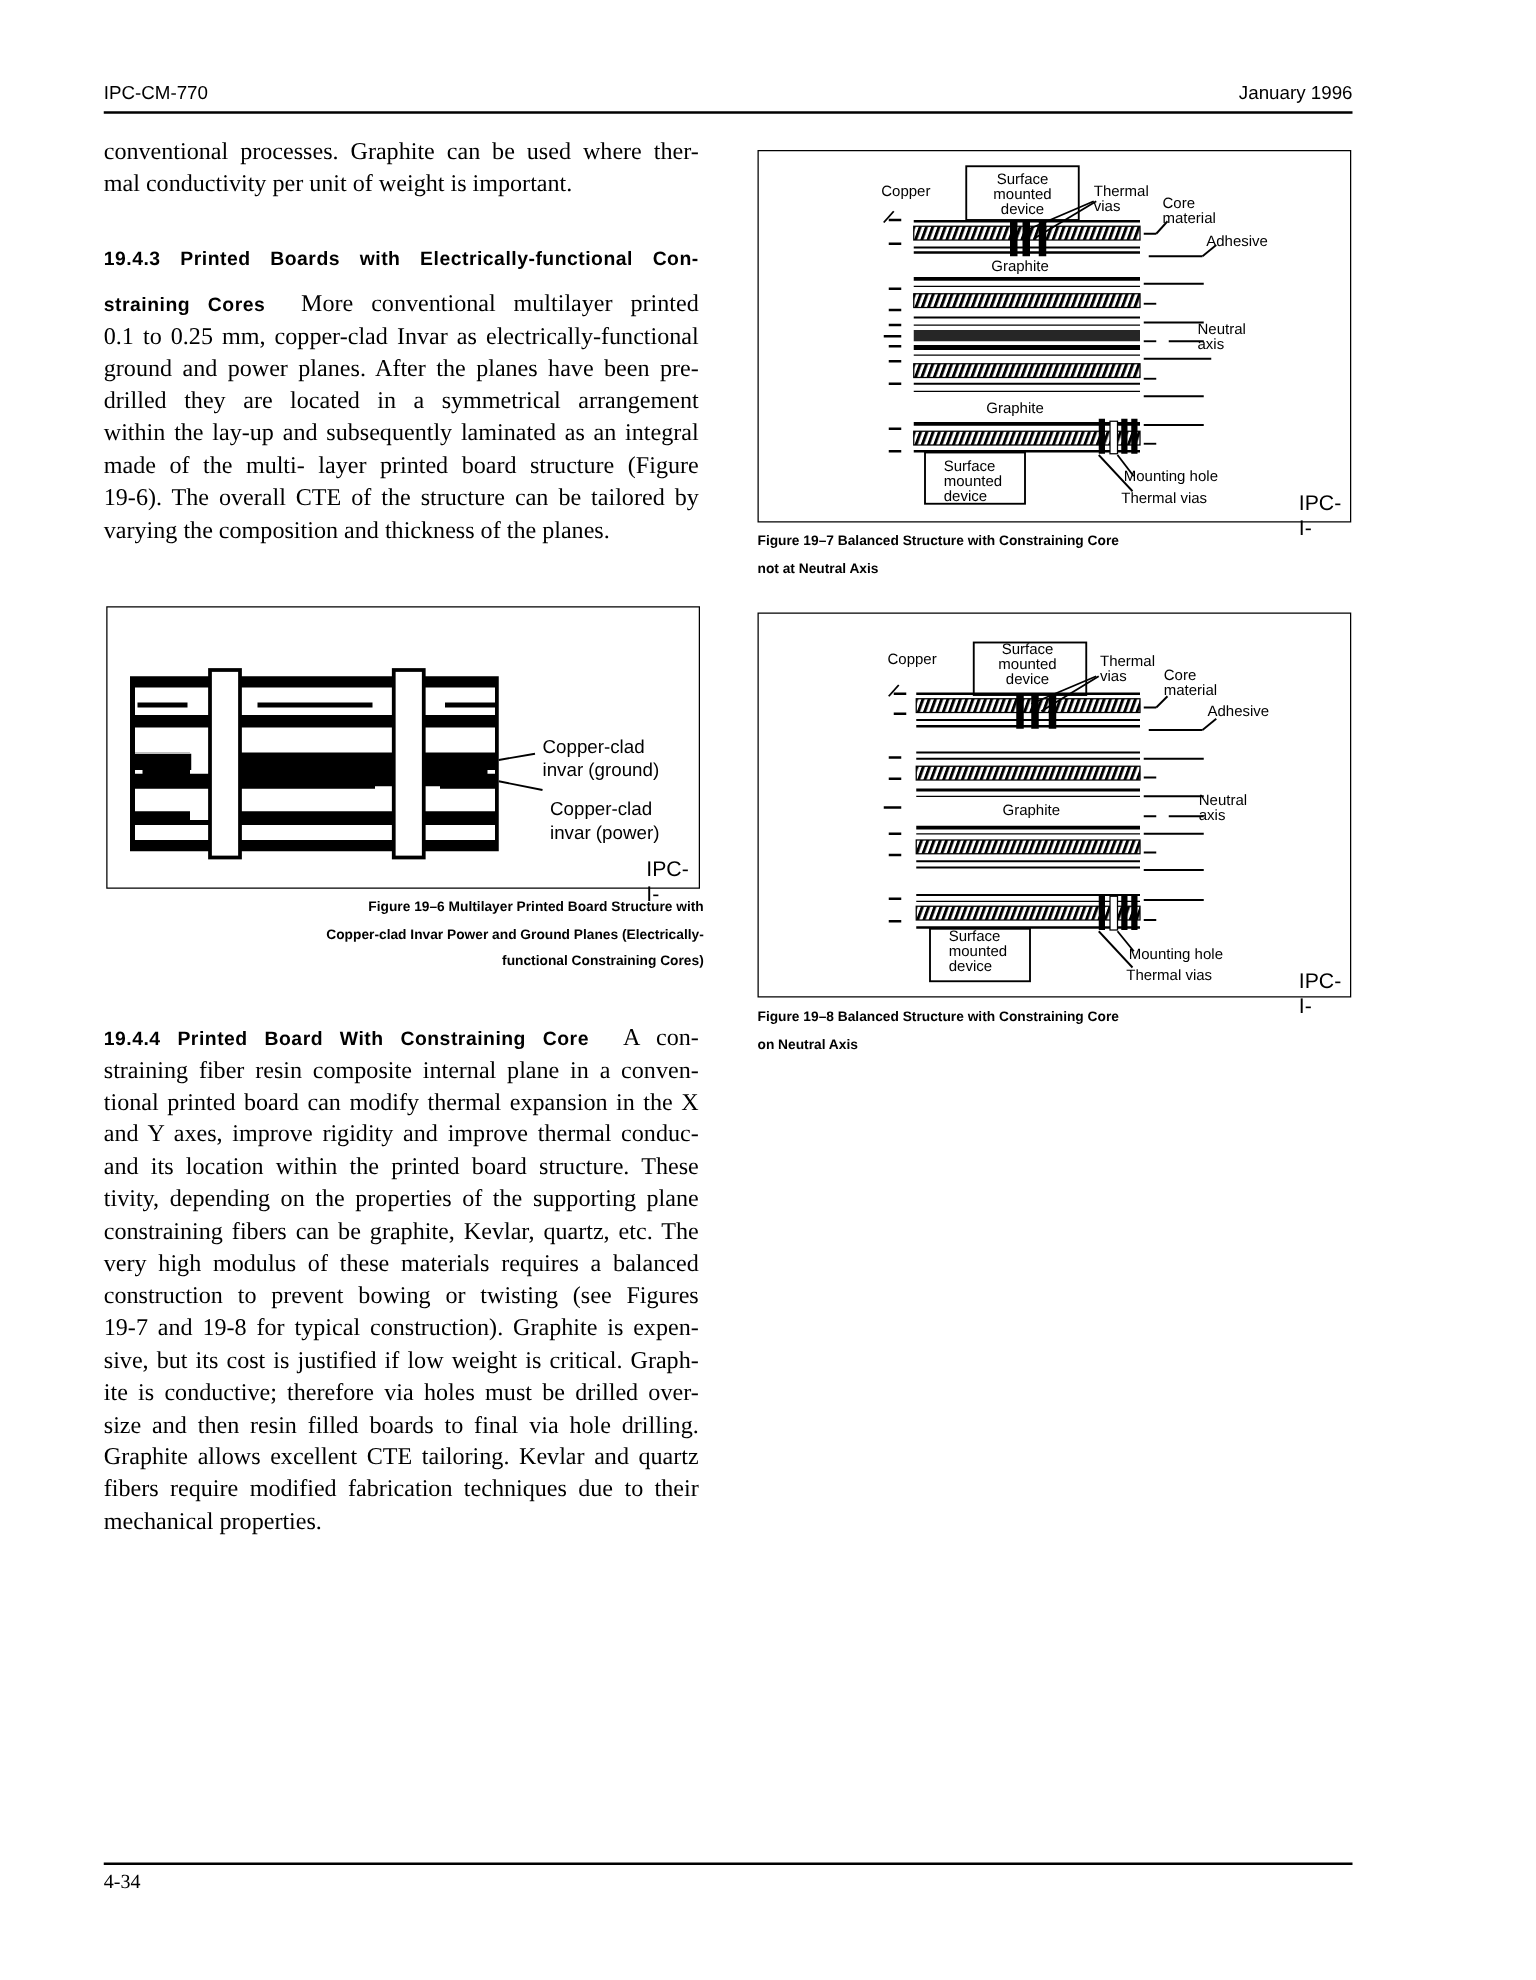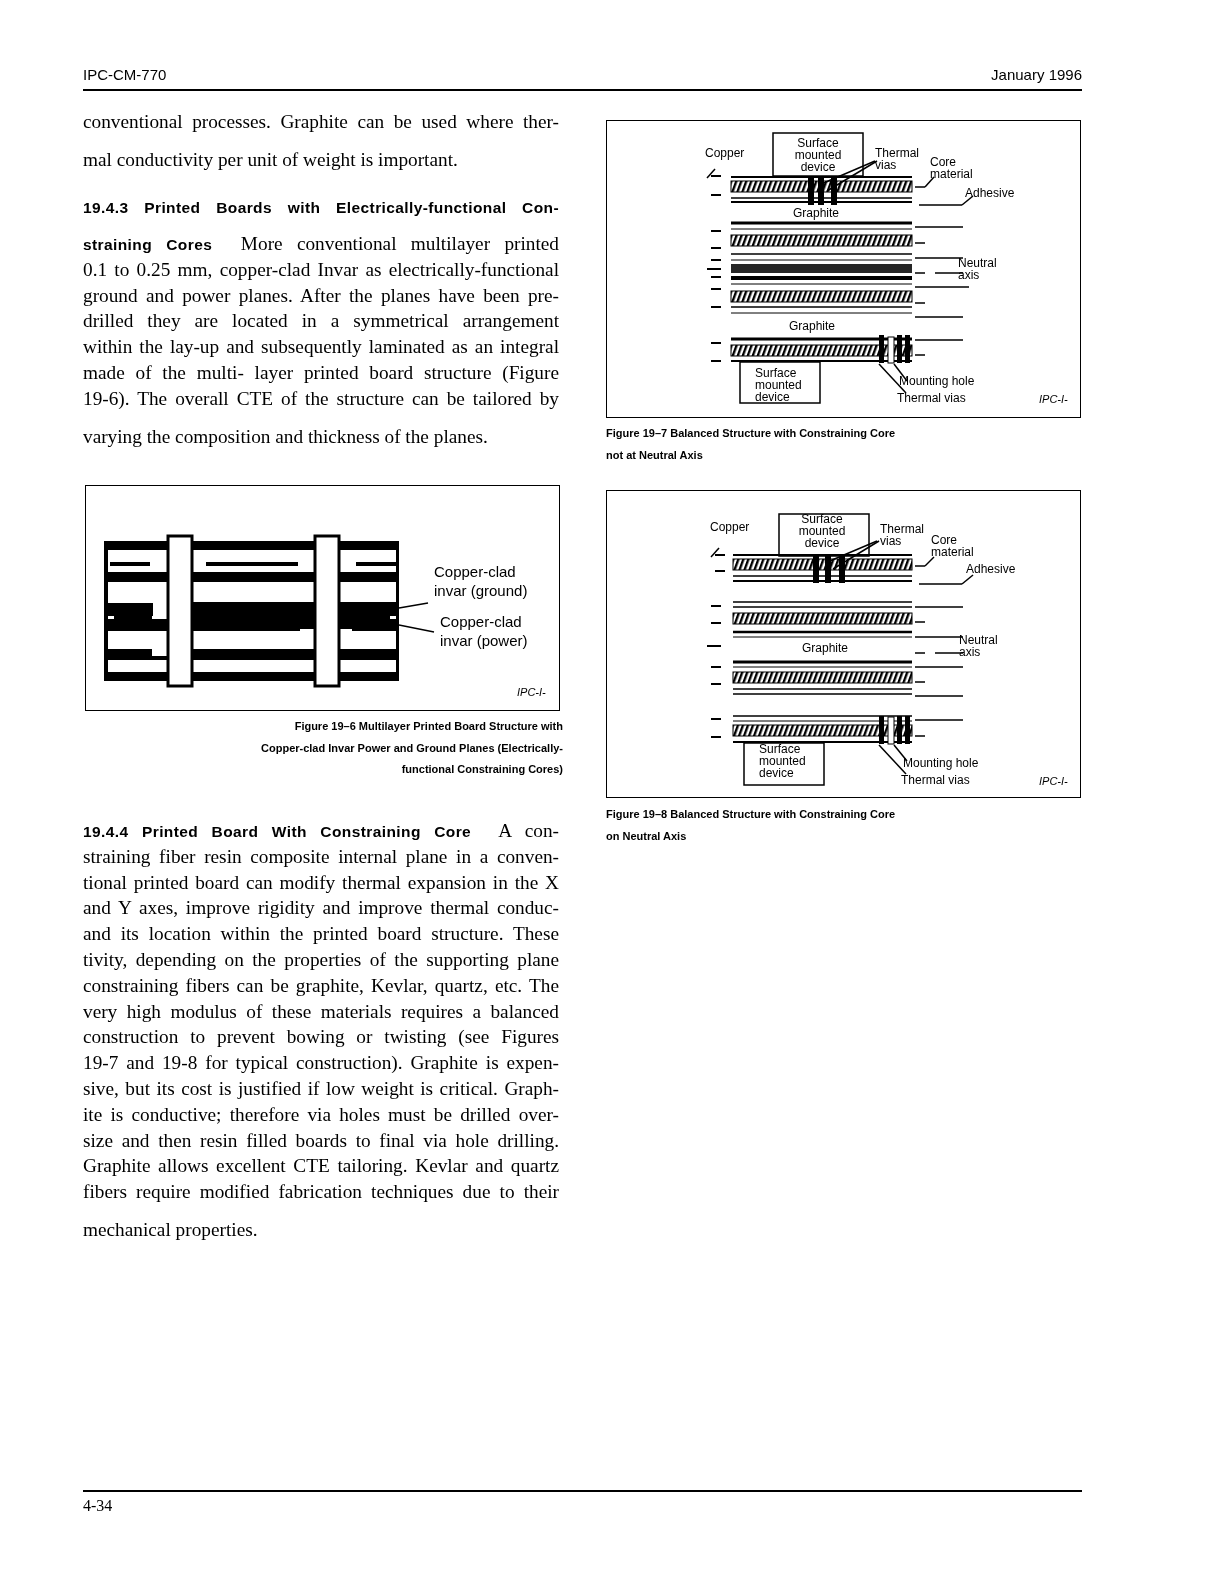--- a/index.html
+++ b/index.html
@@ -2,27 +2,27 @@
 <html><head>
 <meta charset="utf-8">
 <style>
   html, body { margin: 0; padding: 0; background: #ffffff; }
   body { width: 1229px; height: 1584px; position: relative; overflow: hidden; color: #000; }
   .abs { position: absolute; }
   .hdr { font-family: "Liberation Sans", sans-serif; font-size: 15px; top: 66px; }
   .rule { position: absolute; left: 83px; width: 999px; height: 2px; background: #000; }
   .body-text { font-family: "Liberation Serif", serif; font-size: 19.3px; line-height: 25.8px; text-align: justify; }
   .line { display: block; height: 25.8px; white-space: nowrap; text-align-last: justify; text-align: justify; }
-  .line.last { text-align-last: left; margin-top: 12px; }
+  .line.last { text-align-last: left; }
   .heading { font-family: "Liberation Sans", sans-serif; font-weight: bold; font-size: 15.5px; letter-spacing: 0.4px; }
   .fig-box { position: absolute; border: 1.5px solid #000; background: #fff; }
   .caption { font-family: "Liberation Sans", sans-serif; font-weight: bold; font-size: 11px; line-height: 21.5px; }
   .lbl { font-family: "Liberation Sans", sans-serif; font-size: 12px; line-height: 12px; position: absolute; white-space: nowrap; }
-  .lbl-b { font-family: "Liberation Sans", sans-serif; font-size: 15px; line-height: 19px; position: absolute; white-space: nowrap; }
-  .ipc { font-family: "Liberation Sans", sans-serif; font-size: 11px; position: absolute; font-style: italic; }
+  .lbl-b { font-family: "Liberation Sans", sans-serif; font-size: 15px; line-height: 19px; position: absolute; white-space: nowrap; margin-top: 26px; }
+  .ipc { font-family: "Liberation Sans", sans-serif; font-size: 17px; position: absolute; }
   svg { position: absolute; left: 0; top: 0; }
 </style>
 </head>
 <body>
 
 <div class="abs hdr" style="left:83px;">IPC-CM-770</div>
 <div class="abs hdr" style="right:147px;">January 1996</div>
 <div class="rule" style="top:89px;"></div>
 
 <div class="abs body-text" style="left:83px; top:109px; width:476px;">

